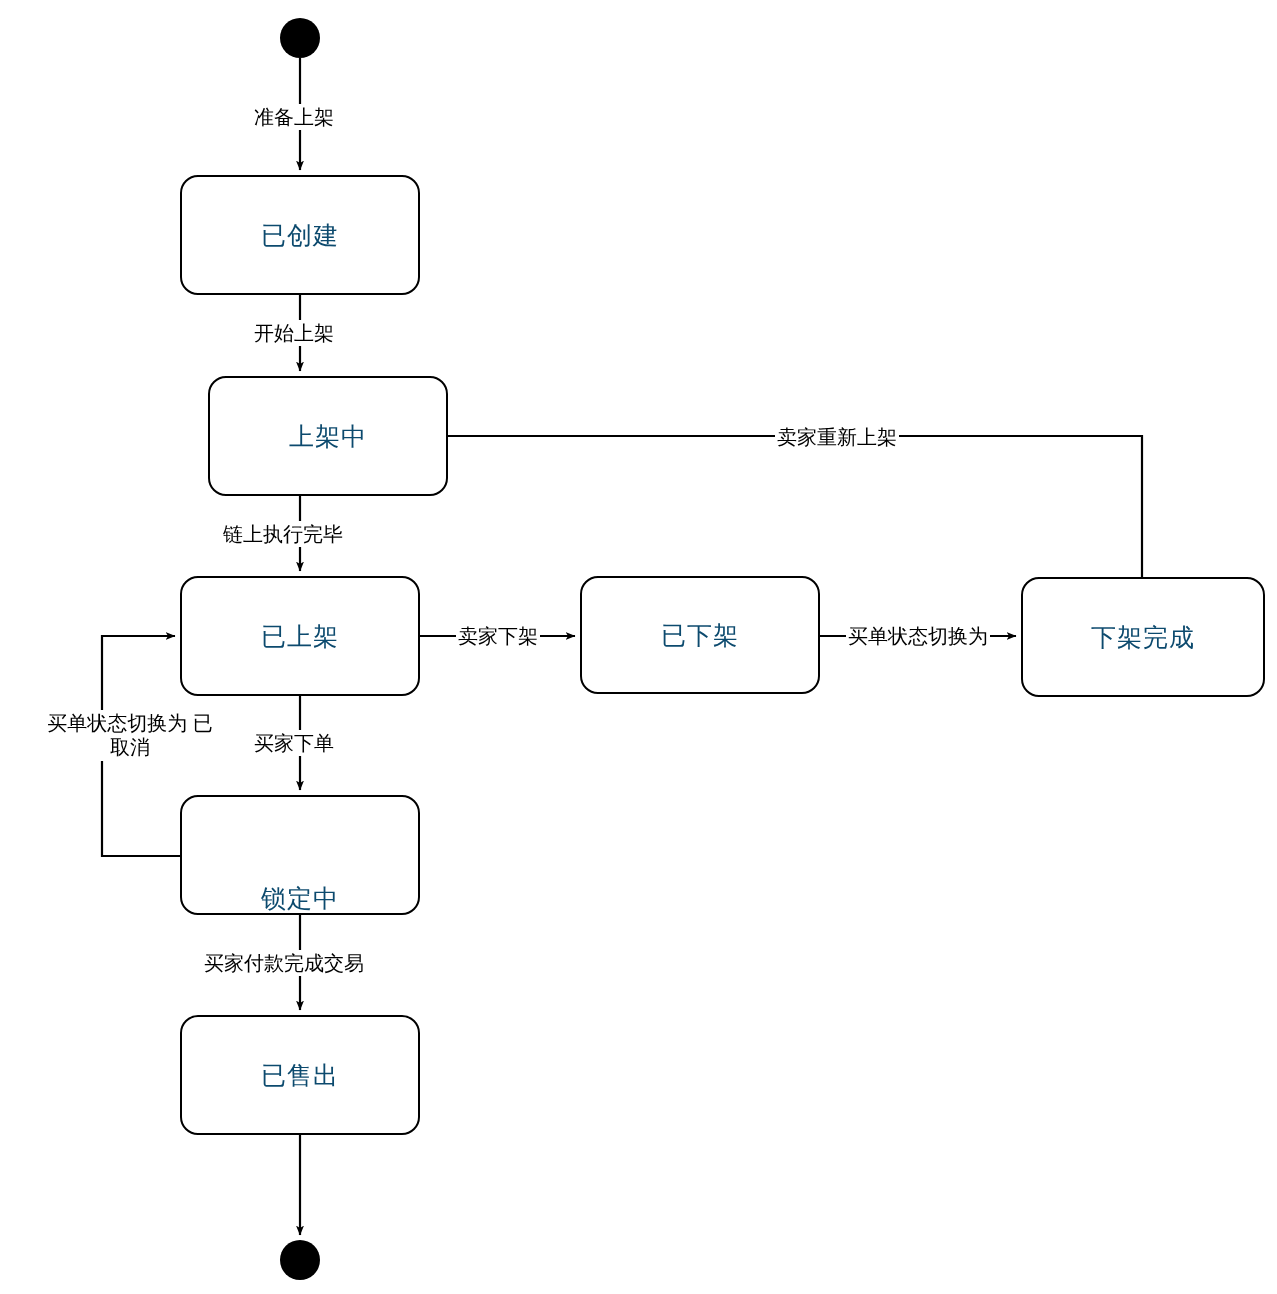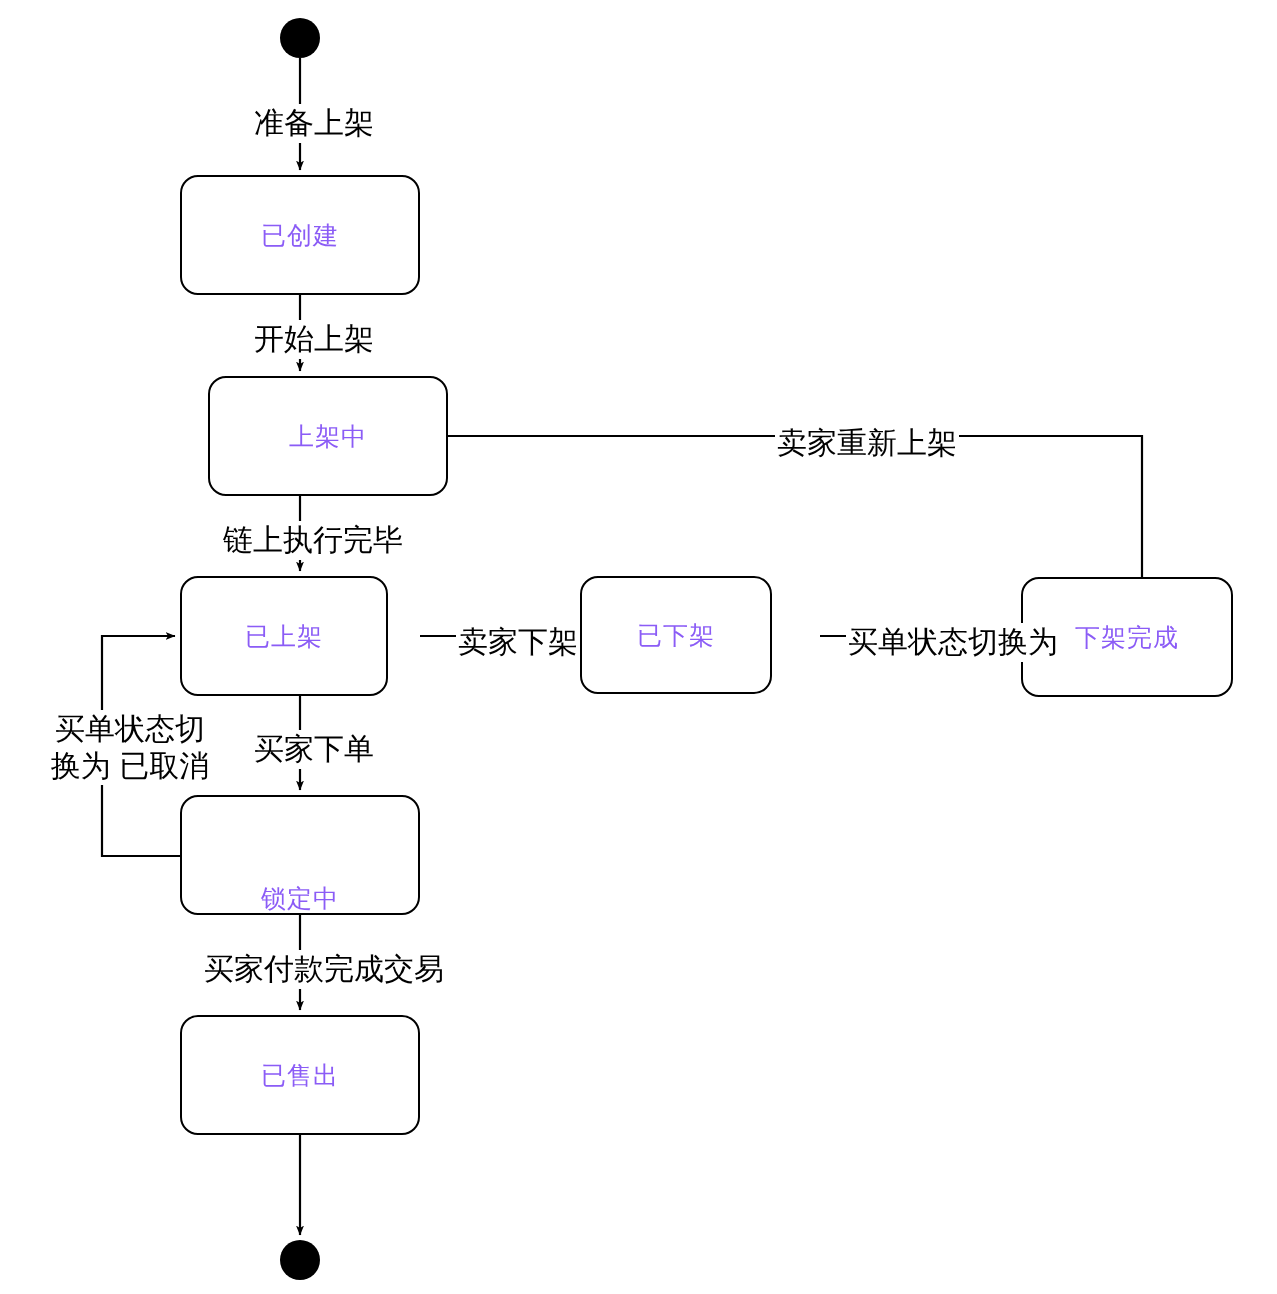--- a/index.html
+++ b/index.html
@@ -27,30 +27,30 @@
   }
   .state-node {
     position: absolute;
     box-sizing: border-box;
     border: 2px solid #000000;
     border-radius: 18px;
     background: #ffffff;
     display: flex;
     align-items: center;
     justify-content: center;
-    color: #8b5cf6;
+    color: #0c4a6e;
     font-size: 25px;
     letter-spacing: 1px;
     line-height: 1.2;
   }
   .edge-label {
     position: absolute;
     background: #ffffff;
     color: #000000;
-    font-size: 30px;
+    font-size: 20px;
     line-height: 1.22;
     white-space: nowrap;
     text-align: center;
     padding: 1px 2px;
   }
   .edge-label.two-line {
     white-space: normal;
     margin-left: 28px;
   }
   .terminal-dot {
@@ -99,29 +99,29 @@
   <div class="terminal-dot" style="left:280px; top:1240px; width:40px; height:40px;"></div>
 
   <div class="state-node" style="left:180px; top:175px; width:240px; height:120px;">
     <span>已创建</span>
   </div>
 
   <div class="state-node" style="left:180px; top:376px; width:240px; height:120px;margin-left:28px;">
     <span>上架中</span>
   </div>
 
-  <div class="state-node" style="left:180px; top:576px; width:208px; height:120px;">
+  <div class="state-node" style="left:180px; top:576px; width:240px; height:120px;">
     <span>已上架</span>
   </div>
 
-  <div class="state-node" style="left:580px; top:576px; width:192px; height:118px;">
+  <div class="state-node" style="left:580px; top:576px; width:240px; height:118px;">
     <span>已下架</span>
   </div>
 
-  <div class="state-node" style="left:1021px; top:577px; width:212px; height:120px;">
+  <div class="state-node" style="left:1021px; top:577px; width:244px; height:120px;">
     <span>下架完成</span>
   </div>
 
   <div class="state-node" style="left:180px; top:795px; width:240px; height:120px;align-items:flex-end;">
     <span>锁定中</span>
   </div>
 
   <div class="state-node" style="left:180px; top:1015px; width:240px; height:120px;">
     <span>已售出</span>
   </div>

